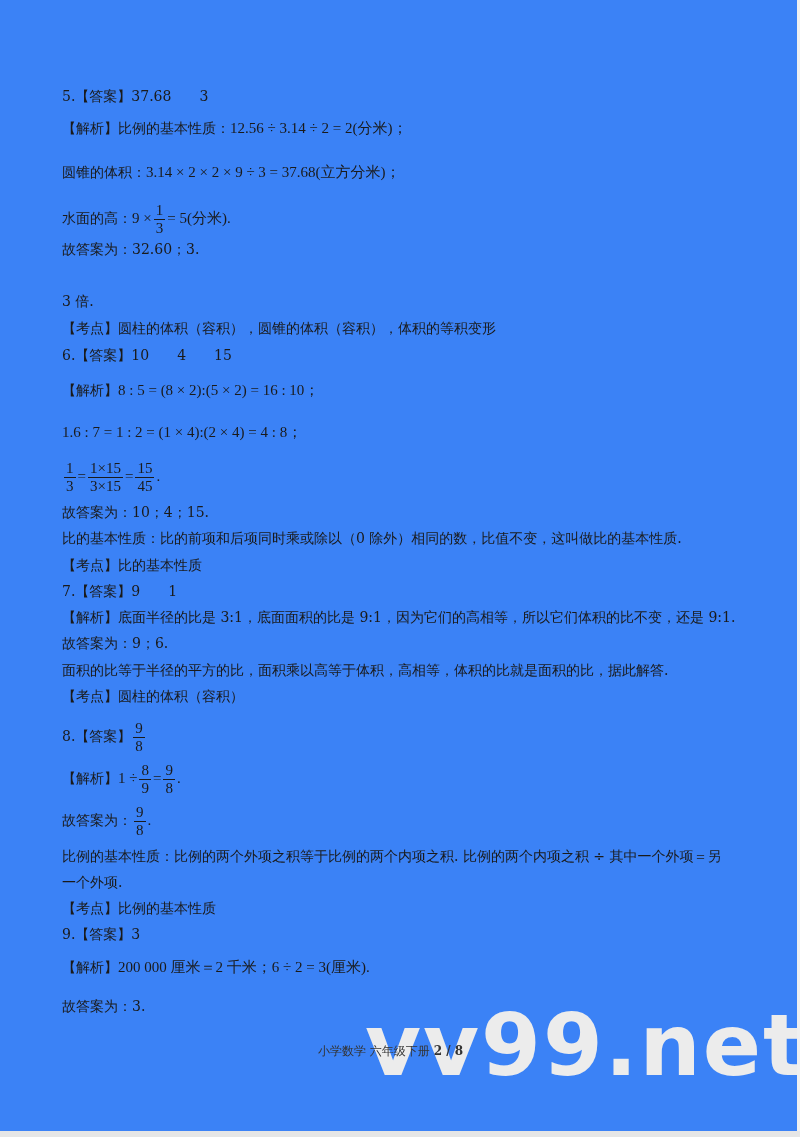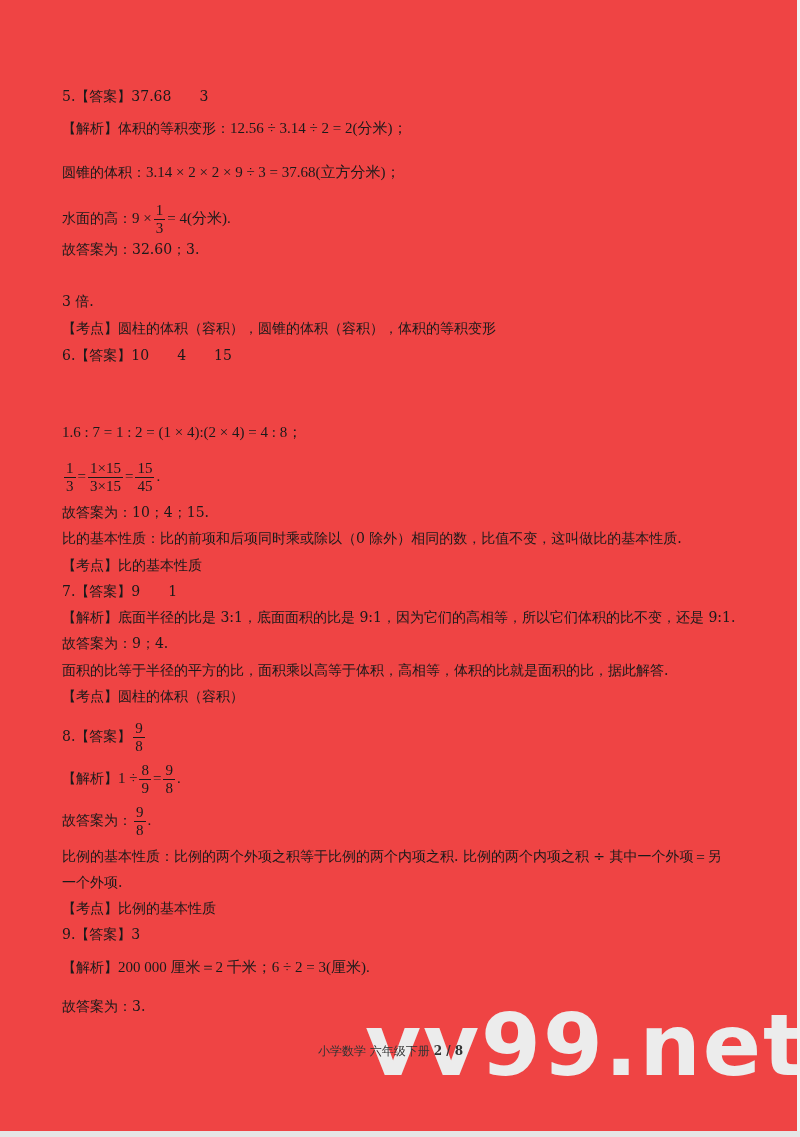--- a/index.html
+++ b/index.html
@@ -1,20 +1,20 @@
 <!DOCTYPE html>
 <html><head>
 <meta charset="utf-8">
 <style>
   html, body { margin: 0; padding: 0; }
   body {
     width: 800px; height: 1137px; background: #ffffff; position: relative; overflow: hidden;
     font-family: "DejaVu Serif", "Liberation Serif", serif; color: #1a1a1a;
   }
-  .page { position: absolute; left: 0; top: 0; width: 800px; height: 1133px; background: #ef4444; }
+  .page { position: absolute; left: 0; top: 0; width: 800px; height: 1133px; background: #3b82f6; }
   .line { position: absolute; left: 62px; font-size: 14px; line-height: 20px; white-space: nowrap; }
   .math { font-family: "Liberation Serif", "DejaVu Serif", serif; font-size: 15px; margin-top: 40px; }
   .frac { display: inline-flex; flex-direction: column; align-items: center; vertical-align: middle; margin: 0 2px; font-family: "Liberation Serif", serif; font-size: 15px; line-height: 17px; }
   .frac .num { border-bottom: 1px solid #1a1a1a; padding: 0 2px; }
   .frac .den { padding: 0 2px; }
   .gap { display: inline-block; width: 28px; }
   .watermark {
     position: absolute; left: 365px; top: 995px; font-family: "DejaVu Sans", sans-serif; font-weight: bold;
     font-size: 86px; color: #ececec; letter-spacing: 2px; z-index: 0;
   }
@@ -25,37 +25,40 @@
 </style>
 </head>
 <body>
 
 <div class="page">
 
   <div class="line" style="top:86px">
     <span>5.【答案】37.68</span><span class="gap"></span><span>3</span>
   </div>
   <div class="line" style="top:118px">
-    <span>【解析】</span><span>体积的等积变形：</span><span class="math">12.56 ÷ 3.14 ÷ 2 = 2(分米)；</span>
+    <span>【解析】</span><span>比例的基本性质：</span><span class="math">12.56 ÷ 3.14 ÷ 2 = 2(分米)；</span>
   </div>
   <div class="line" style="top:162px">
     <span>圆锥的体积：</span><span class="math">3.14 × 2 × 2 × 9 ÷ 3 = 37.68(立方分米)；</span>
   </div>
   <div class="line" style="top:198px; line-height:40px">
     <span>水面的高：</span><span class="math">9 ×</span><span class="frac">
         <span class="num">1</span>
         <span class="den">3</span>
-      </span><span class="math">= 4(分米).</span>
+      </span><span class="math">= 5(分米).</span>
   </div>
   <div class="line" style="top:239px">故答案为：32.60；3.</div>
   <div class="line" style="top:291px">3 倍.</div>
   <div class="line" style="top:318px">【考点】圆柱的体积（容积），圆锥的体积（容积），体积的等积变形</div>
 
   <div class="line" style="top:345px">
     <span>6.【答案】10</span><span class="gap"></span><span>4</span><span class="gap"></span><span>15</span>
+  </div>
+  <div class="line" style="top:380px">
+    <span>【解析】</span><span class="math">8 : 5 = (8 × 2):(5 × 2) = 16 : 10；</span>
   </div>
   <div class="line" style="top:422px">
     <span class="math">1.6 : 7 = 1 : 2 = (1 × 4):(2 × 4) = 4 : 8；</span>
   </div>
   <div class="line" style="top:456px; line-height:40px">
     <span class="frac">
         <span class="num">1</span>
         <span class="den">3</span>
       </span><span class="math">=</span><span class="frac">
         <span class="num">1×15</span>
@@ -66,21 +69,21 @@
       </span><span class="math">.</span>
   </div>
   <div class="line" style="top:502px">故答案为：10；4；15.</div>
   <div class="line" style="top:528px">比的基本性质：比的前项和后项同时乘或除以（0 除外）相同的数，比值不变，这叫做比的基本性质.</div>
   <div class="line" style="top:555px">【考点】比的基本性质</div>
 
   <div class="line" style="top:581px">
     <span>7.【答案】9</span><span class="gap"></span><span>1</span>
   </div>
   <div class="line" style="top:607px">【解析】底面半径的比是 3:1，底面面积的比是 9:1，因为它们的高相等，所以它们体积的比不变，还是 9:1.</div>
-  <div class="line" style="top:633px">故答案为：9；4.</div>
+  <div class="line" style="top:633px">故答案为：9；6.</div>
   <div class="line" style="top:686px">【考点】圆柱的体积（容积）</div>
   <div class="line" style="top:660px">面积的比等于半径的平方的比，面积乘以高等于体积，高相等，体积的比就是面积的比，据此解答.</div>
 
   <div class="line" style="top:716px; line-height:40px">
     <span>8.【答案】</span><span class="frac">
         <span class="num">9</span>
         <span class="den">8</span>
       </span>
   </div>
   <div class="line" style="top:758px; line-height:40px">

